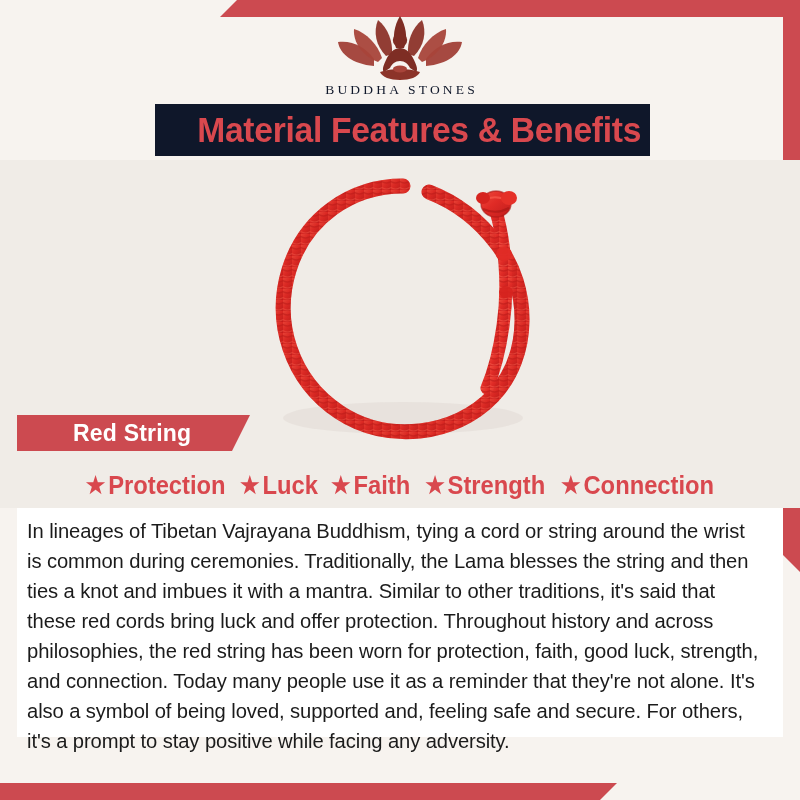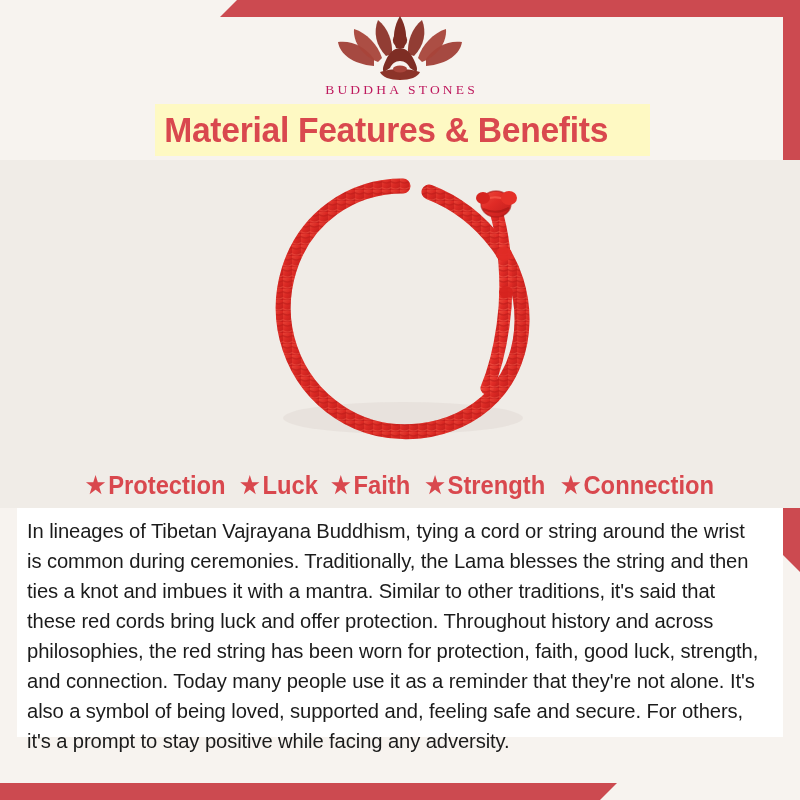--- a/index.html
+++ b/index.html
@@ -70,36 +70,36 @@
     margin: 0 auto;
     width: 132px;
     height: 66px;
   }
   .logo-wordmark {
     display: block;
     margin-top: 2px;
     font-family: "Liberation Serif", serif;
     font-size: 13.5px;
     letter-spacing: 3.2px;
-    color: #be185d;
+    color: #0f172a;
     text-indent: 3.2px;
   }
 
   
   .title-band {
     position: absolute;
     top: 104px;
     left: 155px;
     width: 495px;
     height: 52px;
-    background: #fef9c3;
+    background: #0f172a;
     z-index: 3;
     display: flex;
     align-items: center;
-    justify-content: flex-start;
+    justify-content: flex-end;
   }
   .title-text {
     font-size: 35px;
     font-weight: bold;
     color: #d9484e;
     letter-spacing: -0.3px;
     transform: scaleX(0.96);
     white-space: nowrap;
   }
 
@@ -281,20 +281,23 @@
         <path d="M236 41 Q249 47 262 40" stroke="#9e1412" stroke-width="2" fill="none" opacity="0.5"></path>
         <ellipse cx="262" cy="30" rx="8" ry="7" fill="#e53028"></ellipse>
         <ellipse cx="236" cy="30" rx="7" ry="6" fill="#d6241f"></ellipse>
 
         <ellipse cx="257" cy="86" rx="8" ry="7" fill="#e02b26" opacity="0.95"></ellipse>
         <ellipse cx="259" cy="124" rx="7" ry="6" fill="#d6241f" opacity="0.9"></ellipse>
       </svg>
     </div>
   </div>
 
+  <div class="ribbon">
+    <span class="ribbon-text">Red String</span>
+  </div>
 
   <div class="benefits-row">
     <span class="benefit">
       <span class="star">★</span>
       <span>Protection</span>
     </span>
     <span class="benefit">
       <span class="star">★</span>
       <span>Luck</span>
     </span>

